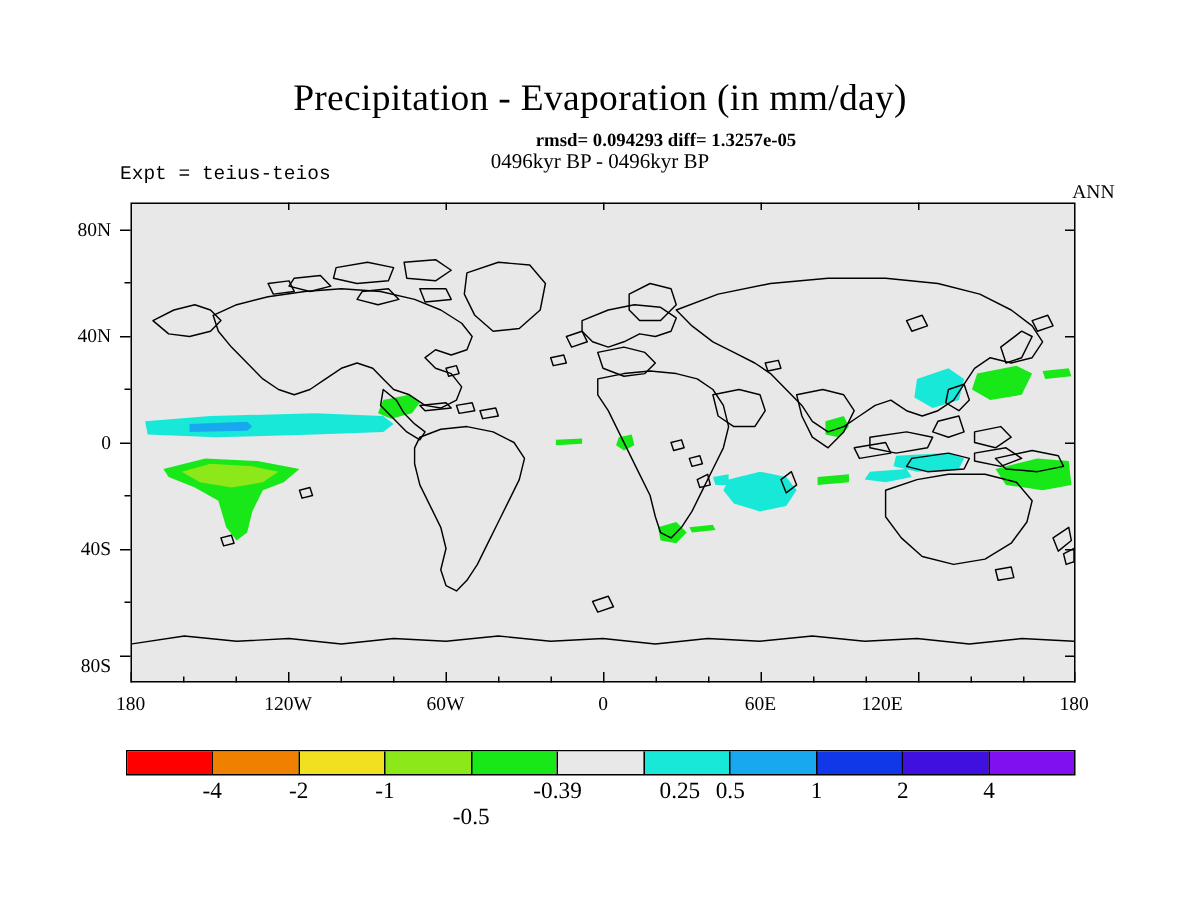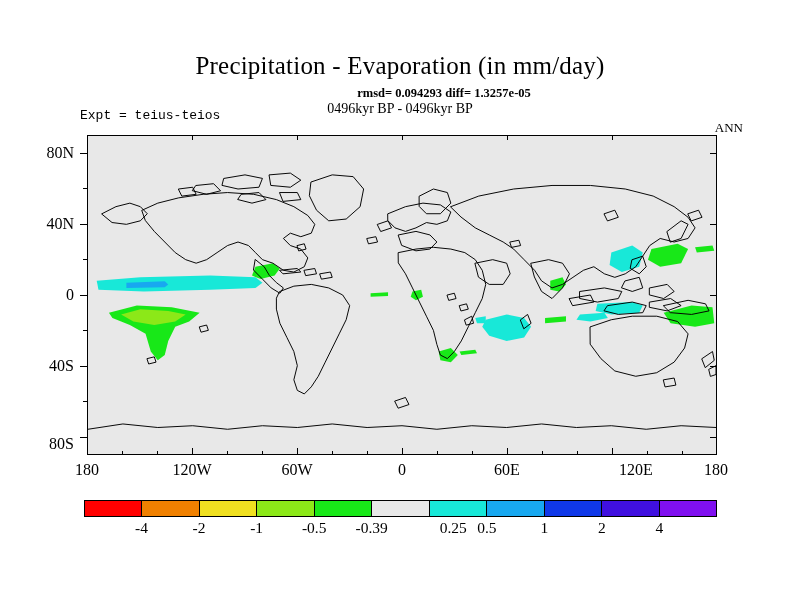--- a/index.html
+++ b/index.html
@@ -80,21 +80,21 @@
   
   .tick {
     position: absolute;
     background: #000000;
   }
   .tick-x { width: 1px; }
   .tick-y { height: 1px; }
 
   .axis-label {
     position: absolute;
-    font-size: 16px;
+    font-size: 13px;
     white-space: nowrap;
   }
   .xlab { transform: translateX(-50%); top: 461px; }
   .ylab { right: 726px; transform: translateY(-50%); text-align: right; }
 
   
   #colorbar {
     position: absolute;
     left: 84px;
     top: 500px;
@@ -296,21 +296,21 @@
   <div class="tick tick-y" style="left:710px; top:295px; width:6px;"></div>
   <div class="tick tick-y" style="left:710px; top:366px; width:6px;"></div>
   <div class="tick tick-y" style="left:710px; top:437px; width:6px;"></div>
 </div>
 
 <div class="axis-label xlab" style="left:87px;">180</div>
 <div class="axis-label xlab" style="left:192px;">120W</div>
 <div class="axis-label xlab" style="left:297px;">60W</div>
 <div class="axis-label xlab" style="left:402px;">0</div>
 <div class="axis-label xlab" style="left:507px;">60E</div>
-<div class="axis-label xlab" style="left:636px;">120E</div>
+<div class="axis-label xlab" style="left:588px;">120E</div>
 <div class="axis-label xlab" style="left:716px;">180</div>
 
 <div class="axis-label ylab" style="top:153px;">80N</div>
 <div class="axis-label ylab" style="top:224px;">40N</div>
 <div class="axis-label ylab" style="top:295px;">0</div>
 <div class="axis-label ylab" style="top:366px;">40S</div>
 <div class="axis-label ylab" style="top:444px;">80S</div>
 
 <div id="colorbar">
     <div class="swatch" style="background: rgb(255, 0, 0);"></div>
@@ -322,20 +322,20 @@
     <div class="swatch" style="background: rgb(24, 232, 216); border-left: 1px solid rgb(0, 0, 0);"></div>
     <div class="swatch" style="background: rgb(24, 168, 240); border-left: 1px solid rgb(0, 0, 0);"></div>
     <div class="swatch" style="background: rgb(16, 56, 232); border-left: 1px solid rgb(0, 0, 0);"></div>
     <div class="swatch" style="background: rgb(64, 16, 224); border-left: 1px solid rgb(0, 0, 0);"></div>
     <div class="swatch" style="background: rgb(128, 16, 240); border-left: 1px solid rgb(0, 0, 0);"></div>
   </div>
 <div id="cbar-labels">
     <div class="cbar-label" style="left: 9.09091%;">-4</div>
     <div class="cbar-label" style="left: 18.1818%;">-2</div>
     <div class="cbar-label" style="left: 27.2727%;">-1</div>
-    <div class="cbar-label" style="left: 36.3636%;">-0.5</div>
+    <div class="cbar-label" style="left: 36.3636%; margin-top: 17px;">-0.5</div>
     <div class="cbar-label" style="left: 45.4545%;">-0.39</div>
     <div class="cbar-label" style="left: 54.5455%; margin-left: 24px;">0.25</div>
     <div class="cbar-label" style="left: 63.6364%;">0.5</div>
     <div class="cbar-label" style="left: 72.7273%;">1</div>
     <div class="cbar-label" style="left: 81.8182%;">2</div>
     <div class="cbar-label" style="left: 90.9091%;">4</div>
   </div>
 
 </body></html>

